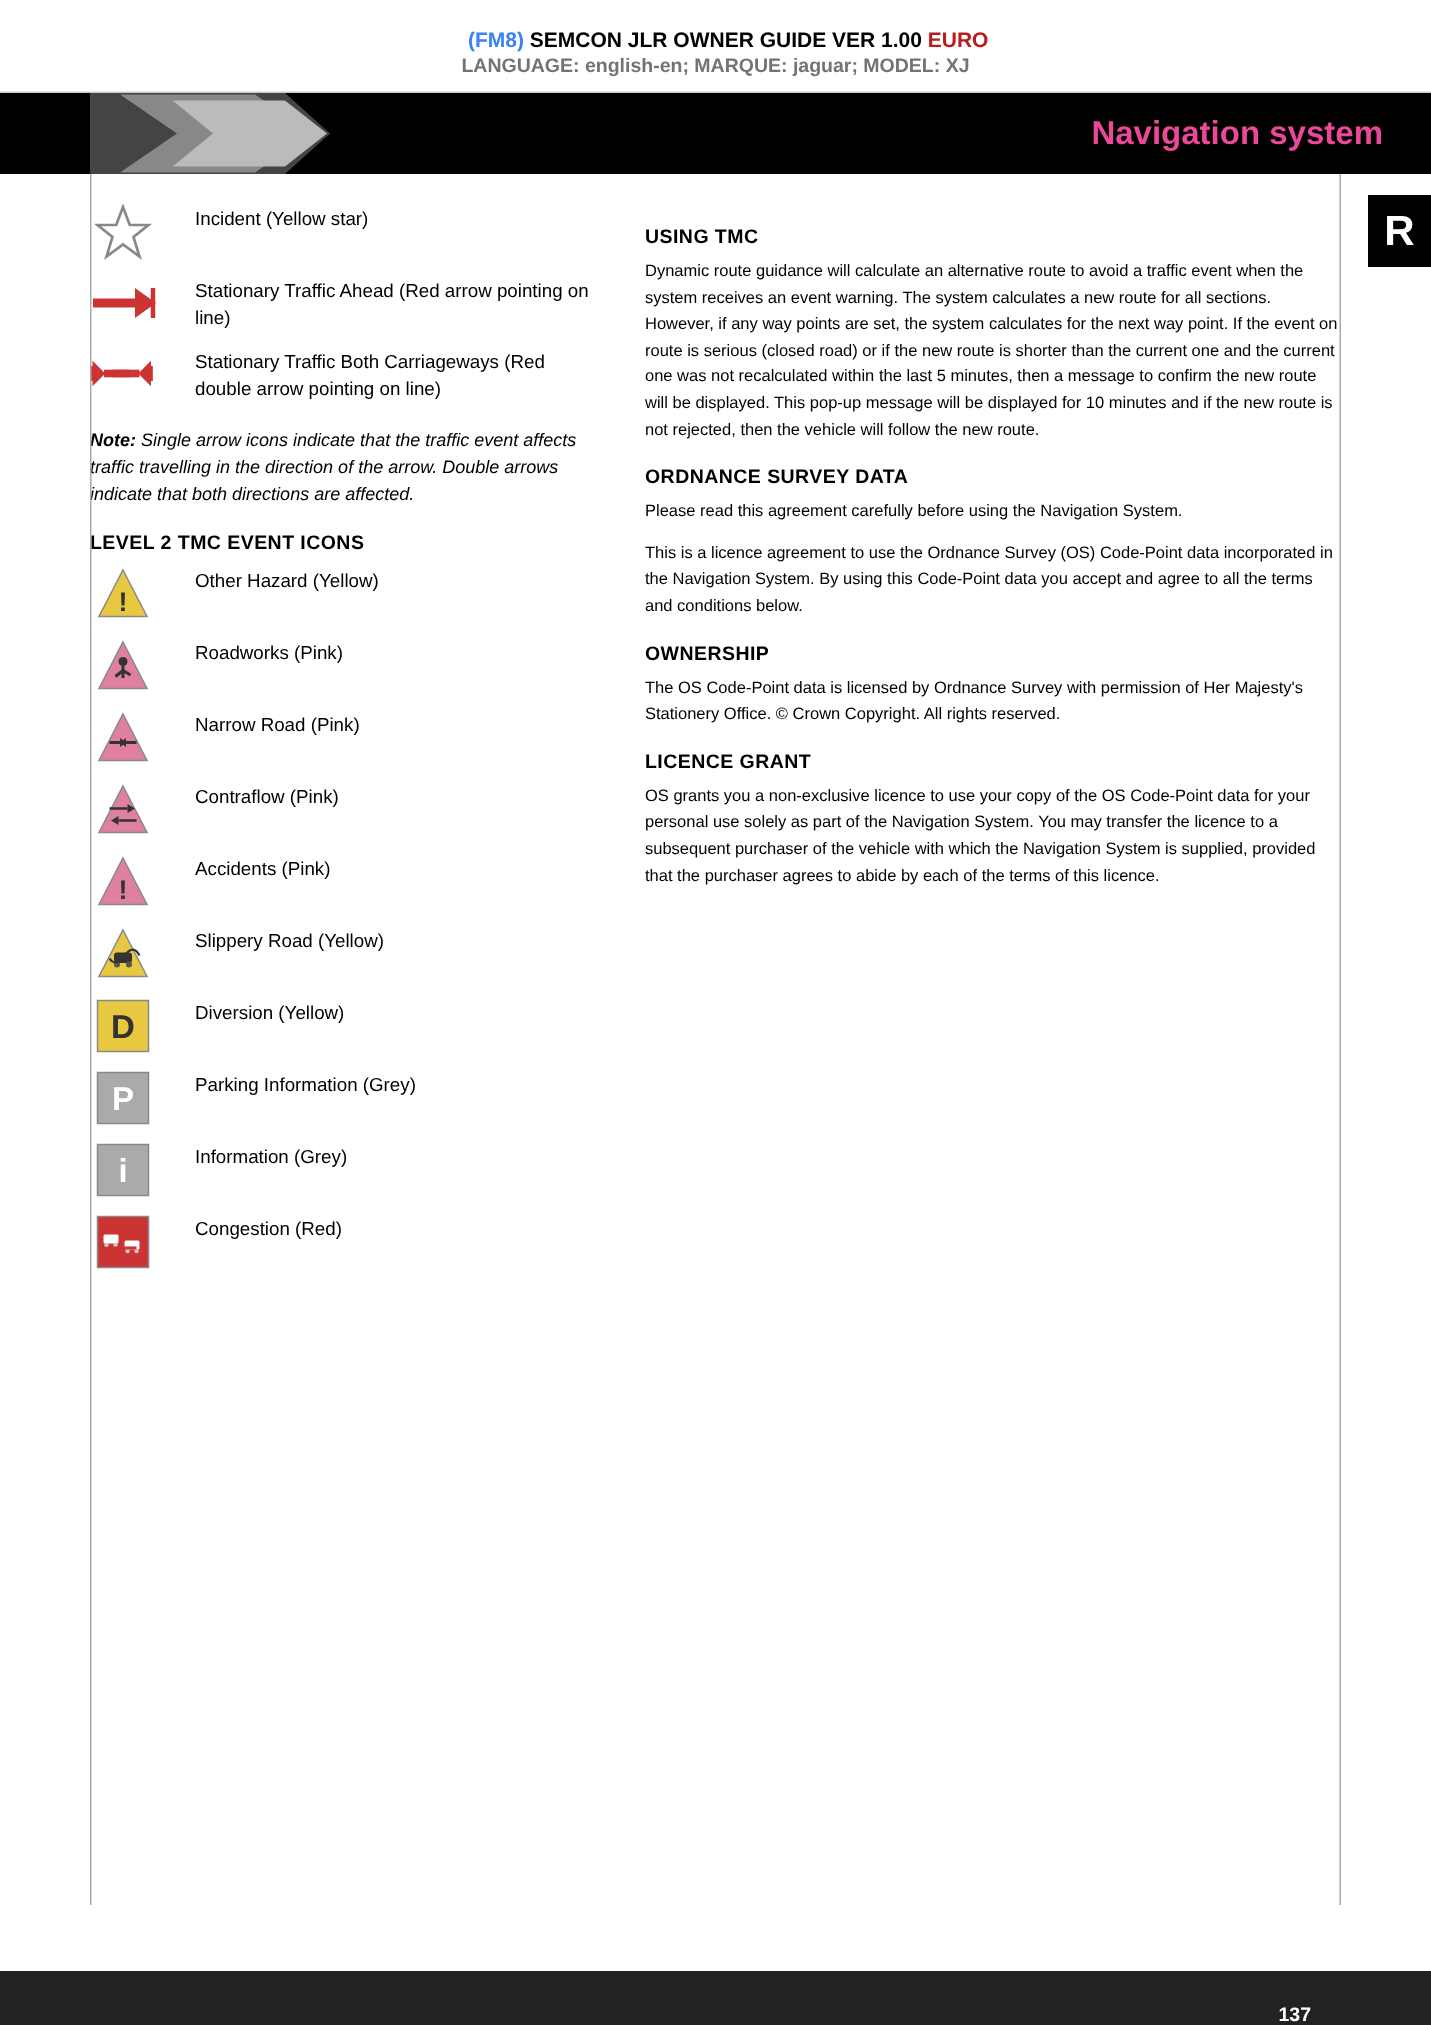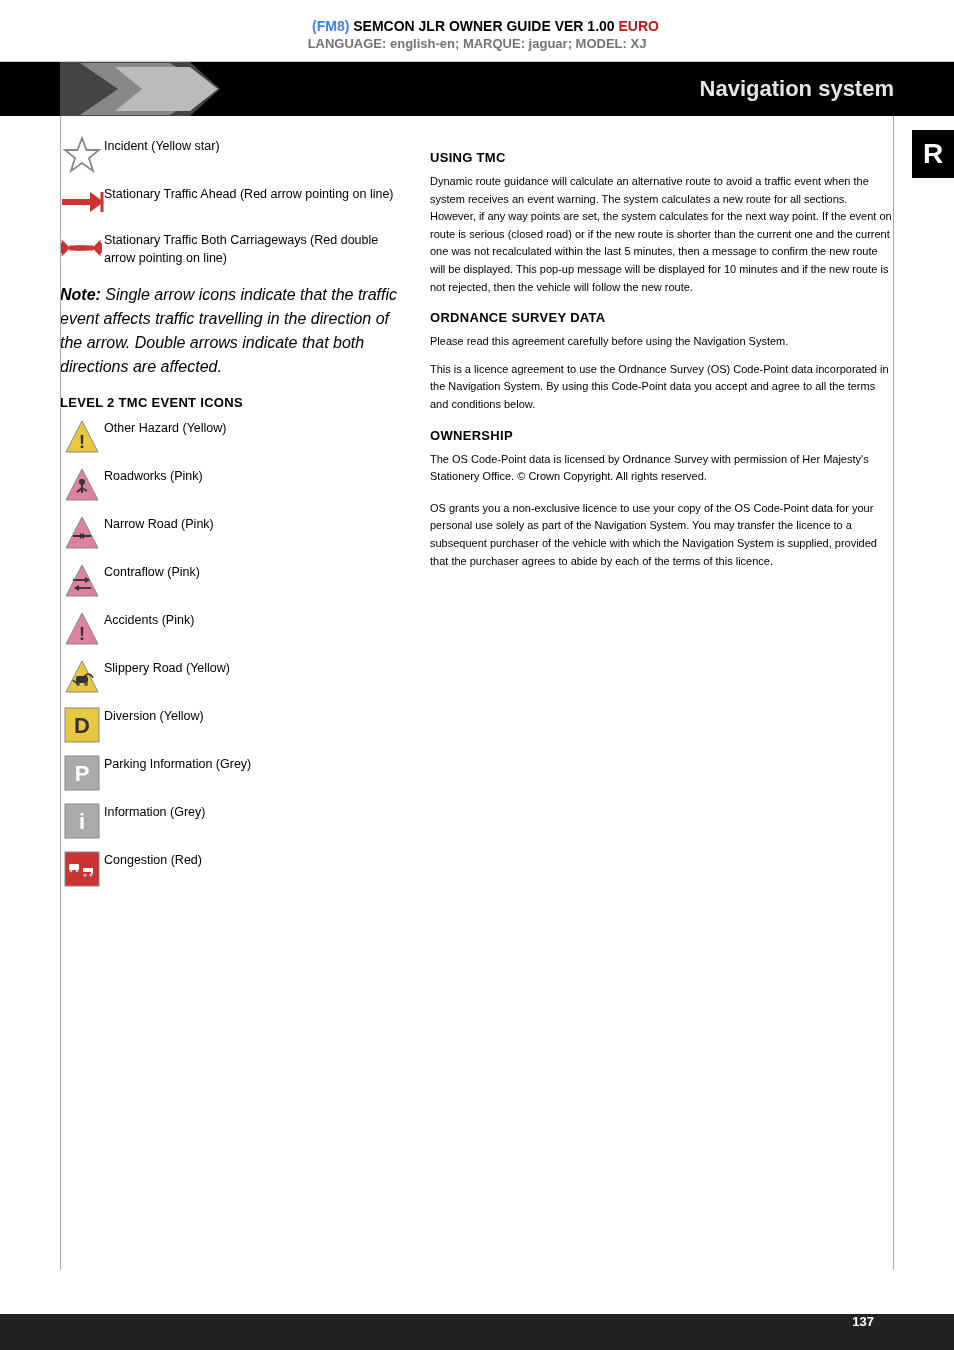--- a/index.html
+++ b/index.html
@@ -62,25 +62,25 @@
       right: 60px;
       top: 110px;
       bottom: 80px;
       width: 1px;
       background: #aaa;
     }
 
     
     .nav-banner {
       background: #000;
-      color: #e5e5e5;
+      color: #ec4899;
       font-size: 22px;
       font-weight: bold;
       text-align: right;
-      padding: 14px 60px 14px 20px;
+      padding: 14px 32px 14px 20px;
       margin-top: 0;
       position: relative;
     }
 
     
     .main-content {
       display: flex;
       padding: 20px 60px 20px 60px;
       gap: 30px;
     }
@@ -99,39 +99,39 @@
     
     .tmc-section {
       margin-bottom: 16px;
     }
 
     
     .icon-row {
       display: flex;
       align-items: flex-start;
       margin-bottom: 10px;
-      gap: 0;
+      gap: 26px;
     }
     .icon-cell {
       width: 44px;
       flex-shrink: 0;
       display: flex;
       align-items: center;
       justify-content: center;
       min-height: 36px;
     }
     .icon-label {
       font-size: 12.5px;
       line-height: 1.4;
       padding-top: 2px;
     }
 
     
     .note-text {
-      font-size: 16px;
+      font-size: 12px;
       font-style: italic;
       line-height: 1.5;
       margin-top: 10px;
       margin-bottom: 16px;
     }
     .note-text strong { font-weight: bold; font-style: italic; }
 
     
     .section-heading {
       font-size: 13px;
@@ -150,21 +150,21 @@
     }
 
     
     .right-section {
       margin-bottom: 14px;
     }
     .footer-bar {
       background: #222;
       height: 36px;
       display: flex;
-      align-items: flex-start;
+      align-items: flex-end;
       justify-content: flex-end;
       padding-right: 80px;
       margin: 0 0 0 0;
     }
     .footer-bar .page-num {
       color: #fff;
       font-size: 13px;
       font-weight: bold;
     }
 
@@ -405,20 +405,21 @@
         <div class="body-para">Please read this agreement carefully before using the Navigation System.</div>
         <div class="body-para">This is a licence agreement to use the Ordnance Survey (OS) Code-Point data incorporated in the Navigation System. By using this Code-Point data you accept and agree to all the terms and conditions below.</div>
       </div>
 
       <div class="right-section">
         <div class="section-heading">OWNERSHIP</div>
         <div class="body-para">The OS Code-Point data is licensed by Ordnance Survey with permission of Her Majesty's Stationery Office. © Crown Copyright. All rights reserved.</div>
       </div>
 
       <div class="right-section">
+        <div class="section-heading">LICENCE GRANT</div>
         <div class="body-para">OS grants you a non-exclusive licence to use your copy of the OS Code-Point data for your personal use solely as part of the Navigation System. You may transfer the licence to a subsequent purchaser of the vehicle with which the Navigation System is supplied, provided that the purchaser agrees to abide by each of the terms of this licence.</div>
       </div>
 
     </div>
   </div>
 
   <div style="position:absolute; bottom:0; left:0; right:0;">
     <div class="footer-bar">
       <span class="page-num">137</span>
     </div>

